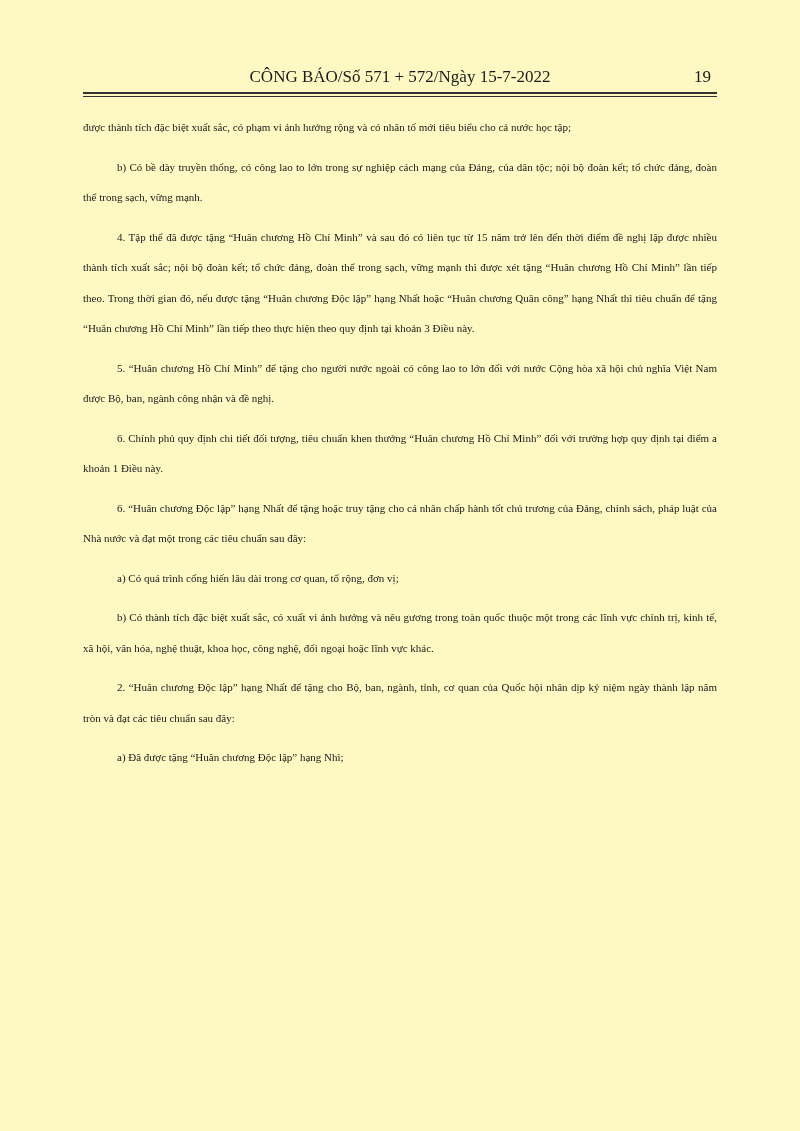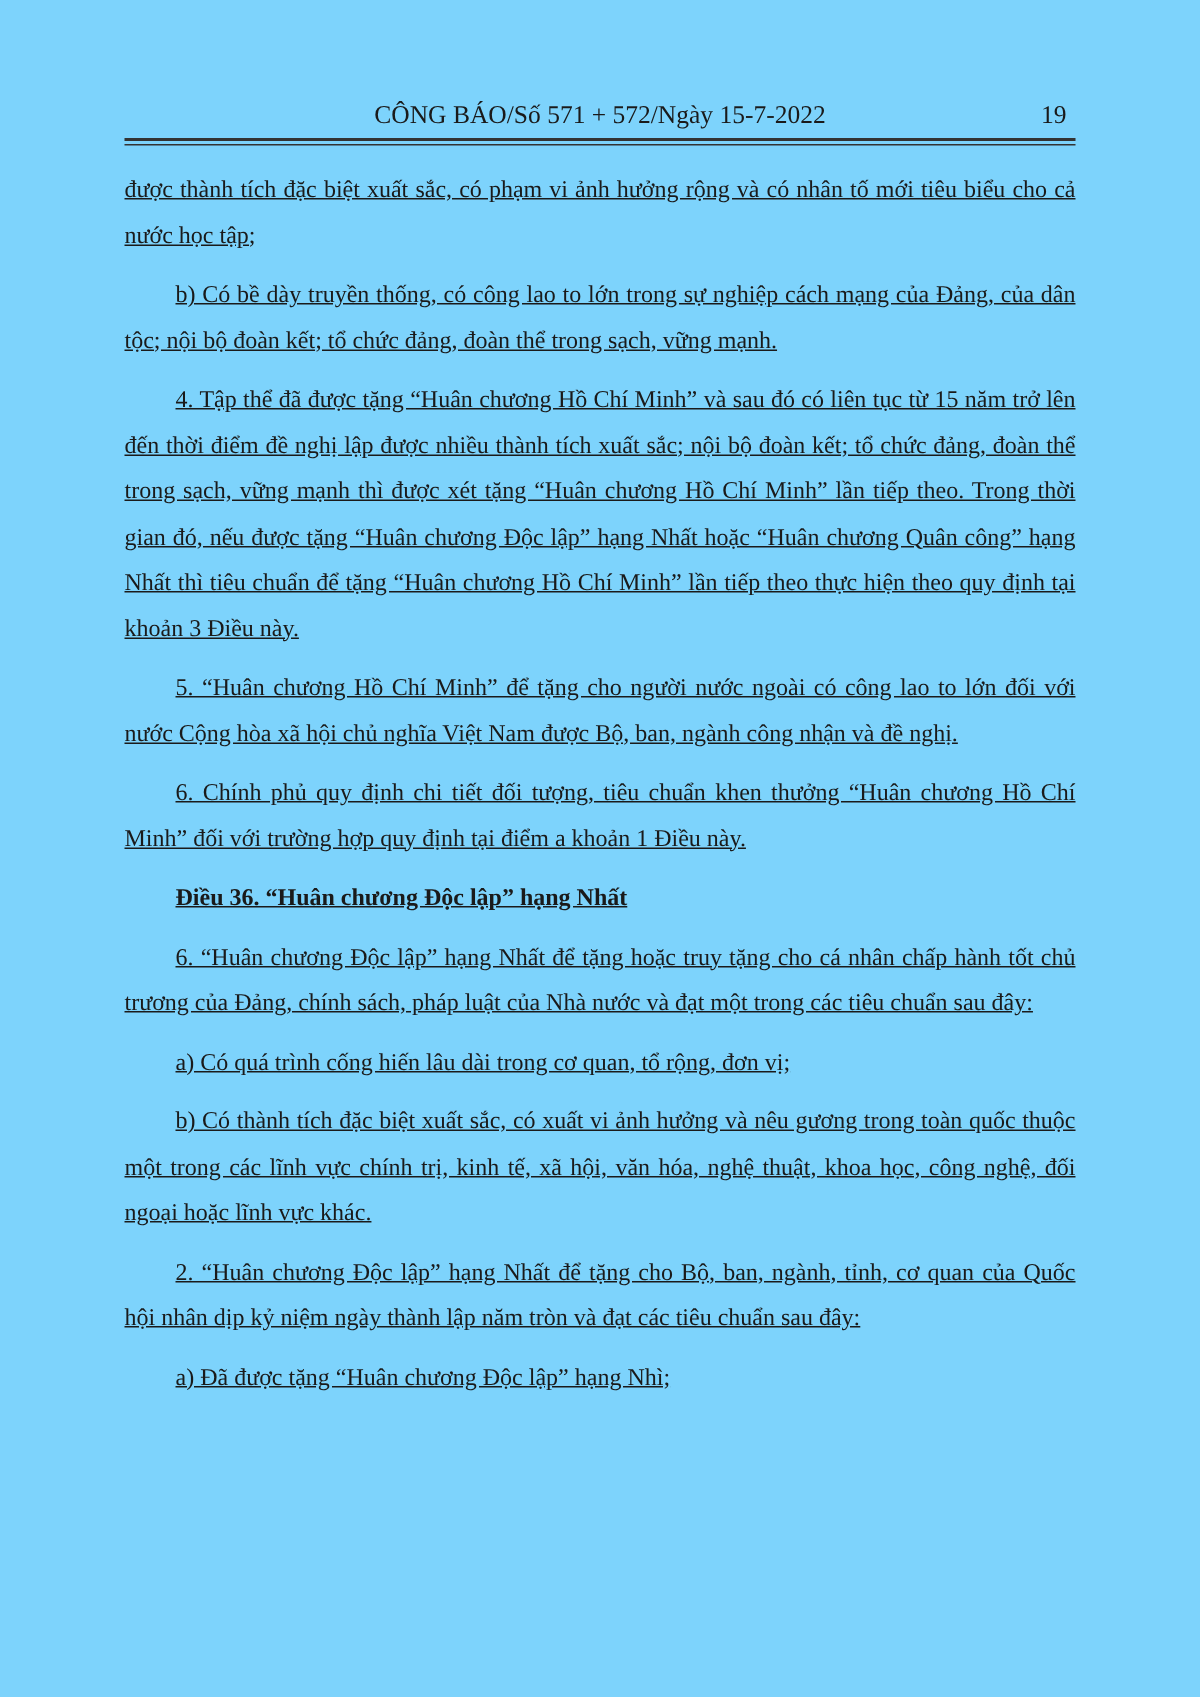--- a/index.html
+++ b/index.html
@@ -4,21 +4,21 @@
 <style>
   html, body {
     margin: 0;
     padding: 0;
     background: #ffffff;
   }
   .page {
     position: relative;
     width: 800px;
     height: 1131px;
-    background: #7dd3fc;
+    background: #fef9c3;
     font-family: "Liberation Serif", "DejaVu Serif", serif;
     color: #1a1a1a;
     overflow: hidden;
     box-sizing: border-box;
   }
   .content {
     width: 634px;
     margin: 0 auto;
     padding-top: 66px;
   }
@@ -36,24 +36,23 @@
     text-align: right;
   }
   .double-rule {
     margin-top: 5px;
     height: 2px;
     border-top: 2px solid #333333;
     border-bottom: 1px solid #333333;
   }
   .body-text {
     margin-top: 15px;
-    font-size: 16px;
+    font-size: 11px;
     line-height: 30.5px;
     text-align: justify;
-    text-decoration: underline;
   }
   .para {
     margin: 0 0 9px 0;
     text-indent: 34px;
   }
   .para.no-indent {
     text-indent: 0;
   }
   .para.heading {
     font-weight: bold;
@@ -73,21 +72,20 @@
       </div>
       <div class="double-rule"></div>
     </header>
 
     <section class="body-text">
       <p class="para no-indent">được thành tích đặc biệt xuất sắc, có phạm vi ảnh hưởng rộng và có nhân tố mới tiêu biểu cho cả nước học tập;</p>
       <p class="para">b) Có bề dày truyền thống, có công lao to lớn trong sự nghiệp cách mạng của Đảng, của dân tộc; nội bộ đoàn kết; tổ chức đảng, đoàn thể trong sạch, vững mạnh.</p>
       <p class="para">4. Tập thể đã được tặng “Huân chương Hồ Chí Minh” và sau đó có liên tục từ 15 năm trở lên đến thời điểm đề nghị lập được nhiều thành tích xuất sắc; nội bộ đoàn kết; tổ chức đảng, đoàn thể trong sạch, vững mạnh thì được xét tặng “Huân chương Hồ Chí Minh” lần tiếp theo. Trong thời gian đó, nếu được tặng “Huân chương Độc lập” hạng Nhất hoặc “Huân chương Quân công” hạng Nhất thì tiêu chuẩn để tặng “Huân chương Hồ Chí Minh” lần tiếp theo thực hiện theo quy định tại khoản 3 Điều này.</p>
       <p class="para">5. “Huân chương Hồ Chí Minh” để tặng cho người nước ngoài có công lao to lớn đối với nước Cộng hòa xã hội chủ nghĩa Việt Nam được Bộ, ban, ngành công nhận và đề nghị.</p>
       <p class="para">6. Chính phủ quy định chi tiết đối tượng, tiêu chuẩn khen thưởng “Huân chương Hồ Chí Minh” đối với trường hợp quy định tại điểm a khoản 1 Điều này.</p>
-      <p class="para heading">Điều 36. “Huân chương Độc lập” hạng Nhất</p>
       <p class="para">6. “Huân chương Độc lập” hạng Nhất để tặng hoặc truy tặng cho cá nhân chấp hành tốt chủ trương của Đảng, chính sách, pháp luật của Nhà nước và đạt một trong các tiêu chuẩn sau đây:</p>
       <p class="para">a) Có quá trình cống hiến lâu dài trong cơ quan, tổ rộng, đơn vị;</p>
       <p class="para">b) Có thành tích đặc biệt xuất sắc, có xuất vi ảnh hưởng và nêu gương trong toàn quốc thuộc một trong các lĩnh vực chính trị, kinh tế, xã hội, văn hóa, nghệ thuật, khoa học, công nghệ, đối ngoại hoặc lĩnh vực khác.</p>
       <p class="para">2. “Huân chương Độc lập” hạng Nhất để tặng cho Bộ, ban, ngành, tỉnh, cơ quan của Quốc hội nhân dịp kỷ niệm ngày thành lập năm tròn và đạt các tiêu chuẩn sau đây:</p>
       <p class="para">a) Đã được tặng “Huân chương Độc lập” hạng Nhì;</p>
     </section>
 
   </div>
 </div>
 

